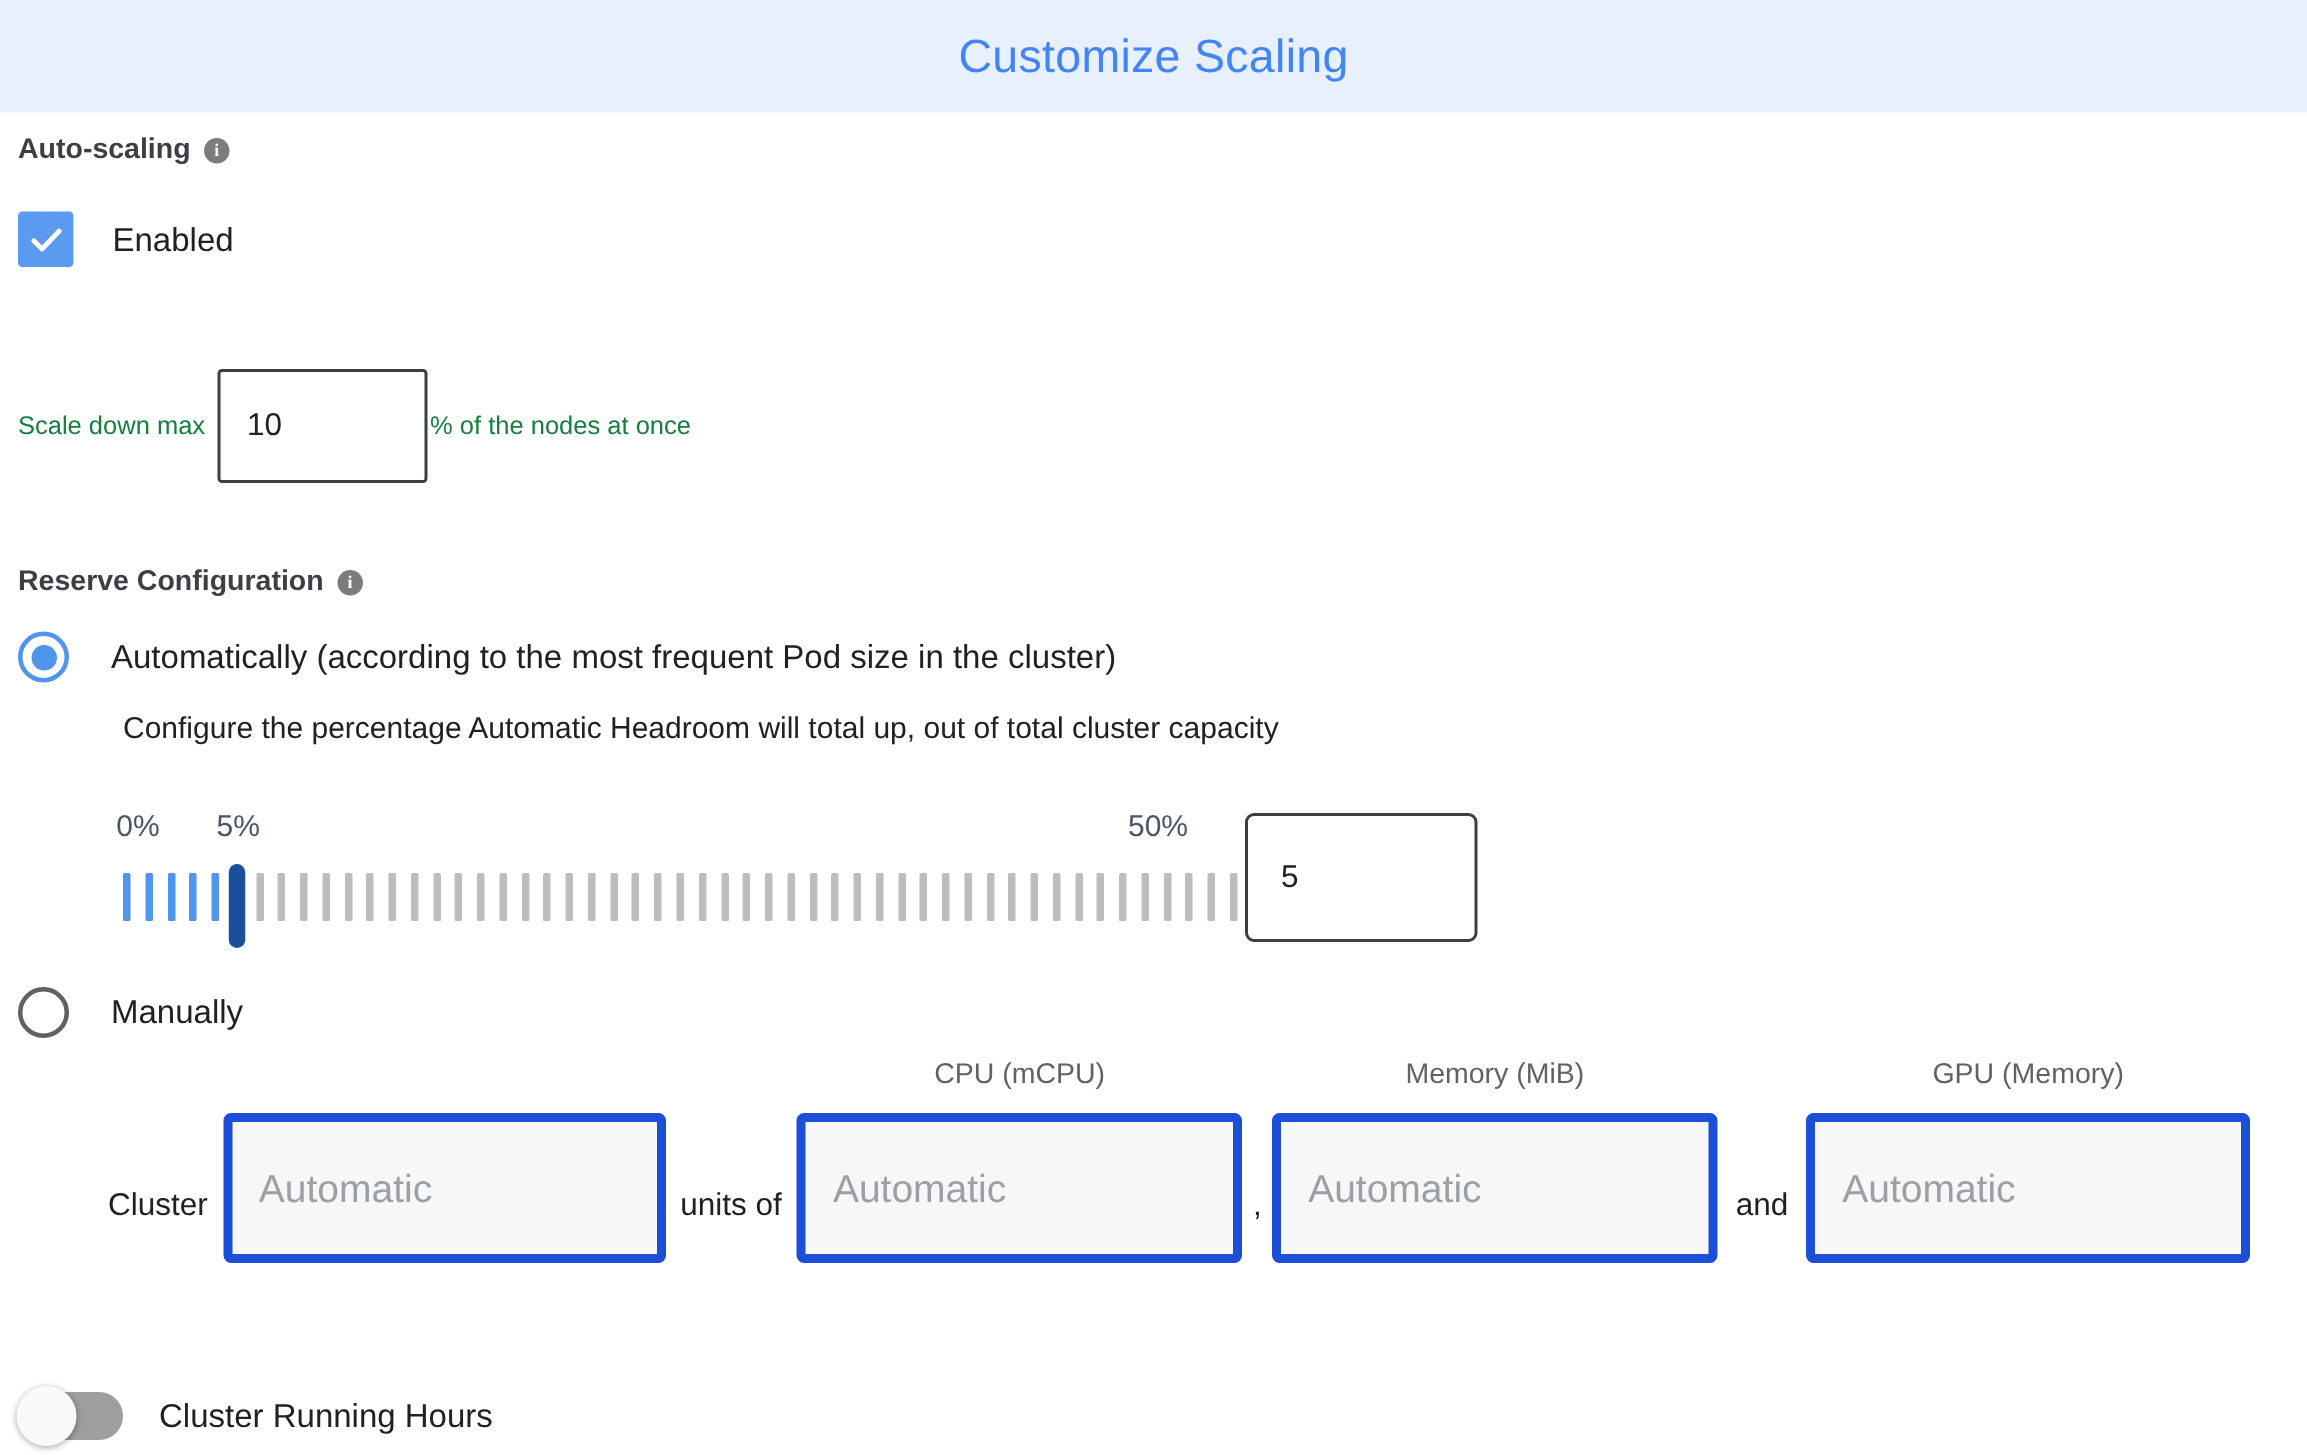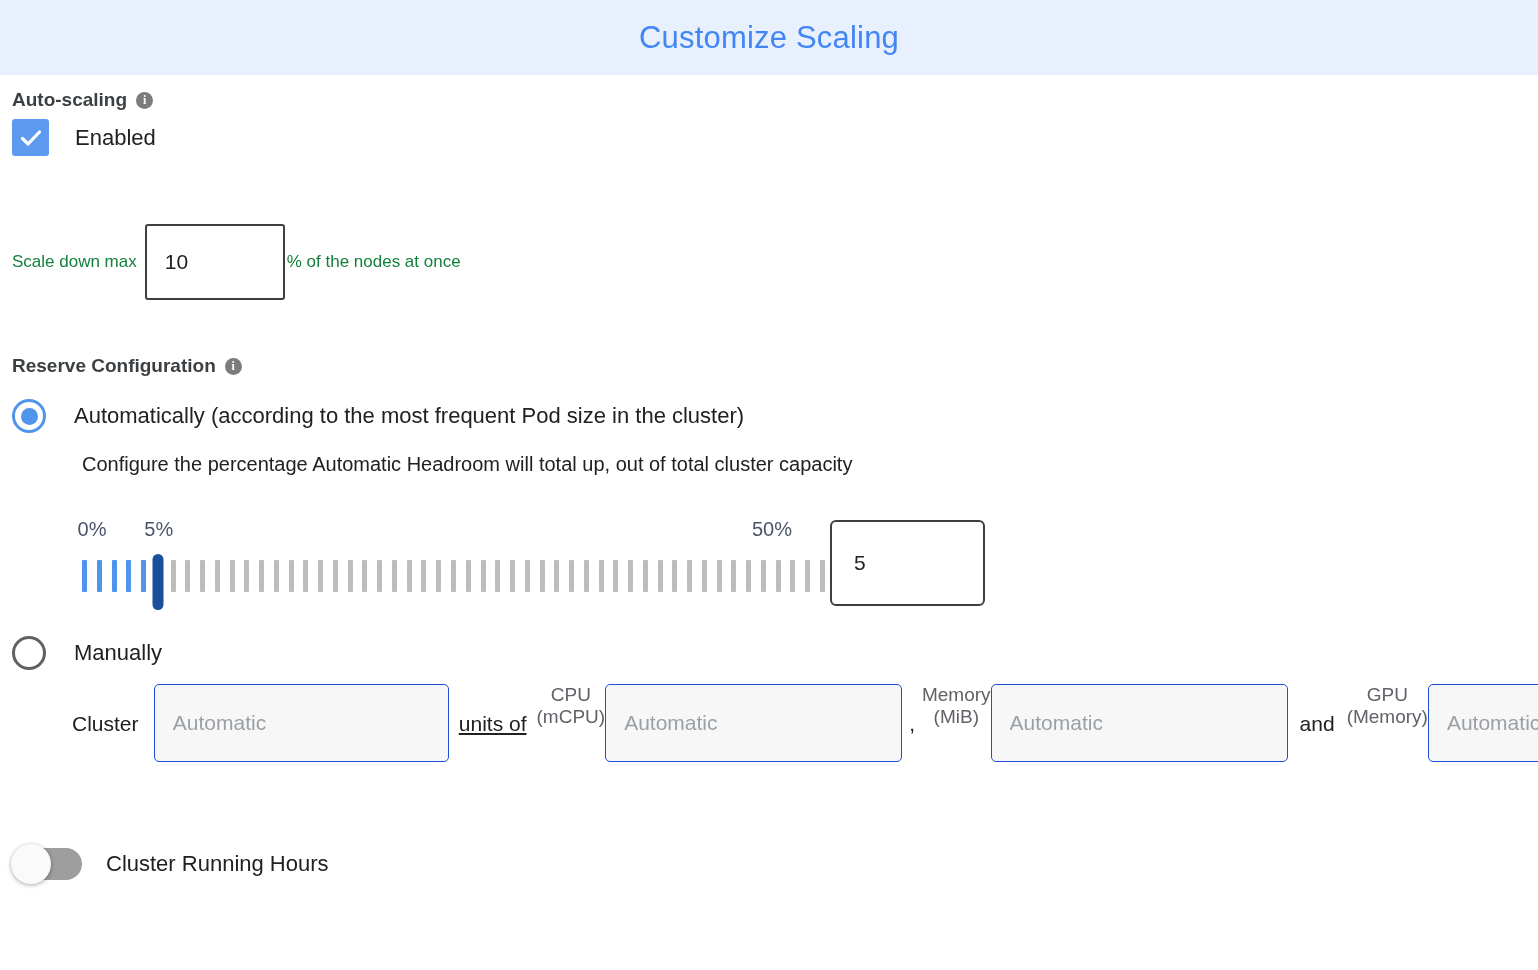--- a/index.html
+++ b/index.html
@@ -59,21 +59,21 @@
     line-height: 1;
     flex: none;
   }
 
   
   .autoscaling-block { margin-top: 14px; }
   .enabled-row {
     display: flex;
     align-items: center;
     gap: 26px;
-    margin-top: 8px;
+    margin-top: 30px;
   }
   .checkbox {
     width: 37px;
     height: 37px;
     background: #5c9aef;
     border-radius: 3px;
     display: flex;
     align-items: center;
     justify-content: center;
     flex: none;
@@ -213,52 +213,52 @@
   }
 
   
   .manual-block { margin-top: 28px; }
   .reserve-wrap {
     margin-top: 14px;
     display: flex;
     align-items: flex-end;
     gap: 0;
   }
-  .field-group { display: flex; flex-direction: row; }
+  .field-group { display: flex; flex-direction: column; align-items: center; }
   .field-caption {
     font-size: 19px;
     color: #5f6368;
     text-align: center;
     margin-bottom: 12px;
     height: 24px;
   }
   .reserve-input {
-    height: 78px;
-    border: 1px solid #1d4ed8;
+    height: 100px;
+    border: 6px solid #1d4ed8;
     border-radius: 5px;
     background: #f7f7f7;
     font-family: "Liberation Sans", sans-serif;
-    font-size: 21px;
+    font-size: 26px;
     color: #202124;
     padding: 0 18px;
     outline: none;
   }
   .reserve-input::placeholder { color: #9aa0a6; }
   .w-units { width: 295px; }
   .w-cpu   { width: 297px; }
   .w-mem   { width: 297px; }
   .w-gpu   { width: 296px; }
   .inline-word {
     font-size: 21px;
     color: #202124;
     padding-bottom: 26px;
     white-space: nowrap;
   }
   .inline-word.pre  { padding-right: 10px; padding-left: 60px; }
-  .inline-word.mid  { padding: 0 10px 26px 10px; text-decoration: underline; }
+  .inline-word.mid  { padding: 0 10px 26px 10px; }
   .inline-word.comma{ padding: 0 7px 26px 7px; }
   .inline-word.and  { padding: 0 12px 26px 12px; }
 
   
   .toggle-row {
     display: flex;
     align-items: center;
     gap: 24px;
     margin-top: 86px;
   }

